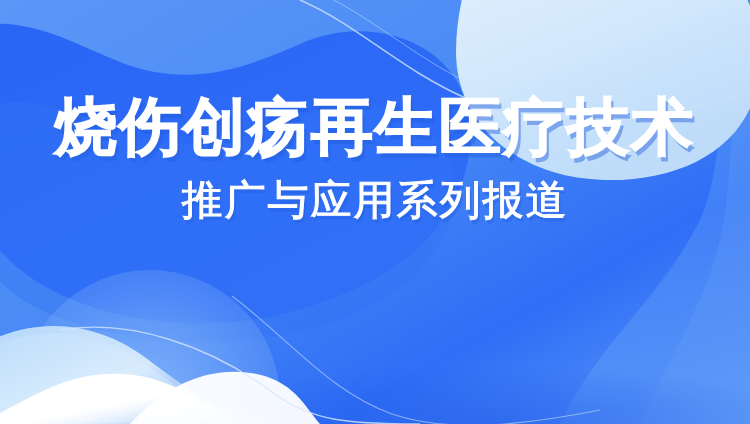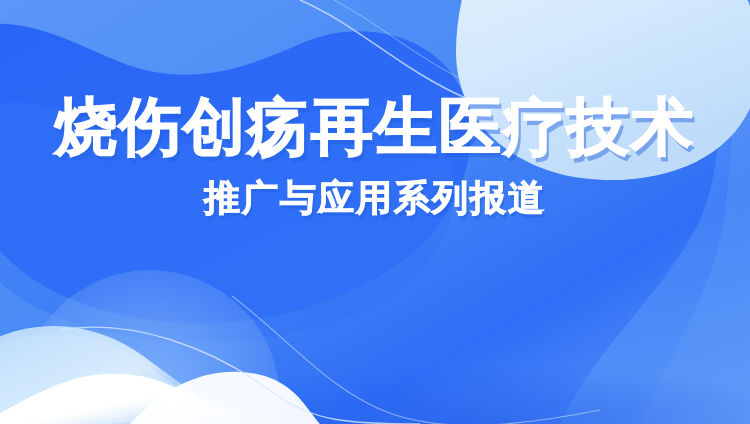--- a/index.html
+++ b/index.html
@@ -37,23 +37,23 @@
     line-height: 1;
     font-weight: 700;
     color: #ffffff;
     letter-spacing: 2px;
     white-space: nowrap;
     text-shadow: 3px 5px 0 rgba(33, 94, 220, 0.45);
     -webkit-text-stroke: 1.5px #ffffff;
   }
   .title-sub {
     margin-top: 22px;
-    font-size: 36px;
+    font-size: 41px;
     line-height: 1;
-    font-weight: 700;
+    font-weight: 400;
     color: #ffffff;
     letter-spacing: 2px;
     white-space: nowrap;
     text-shadow: 2px 4px 0 rgba(33, 94, 220, 0.42);
     -webkit-text-stroke: 1px #ffffff;
   }
   .title-date {
     margin-top: 26px;
     font-size: 26px;
     line-height: 1;

